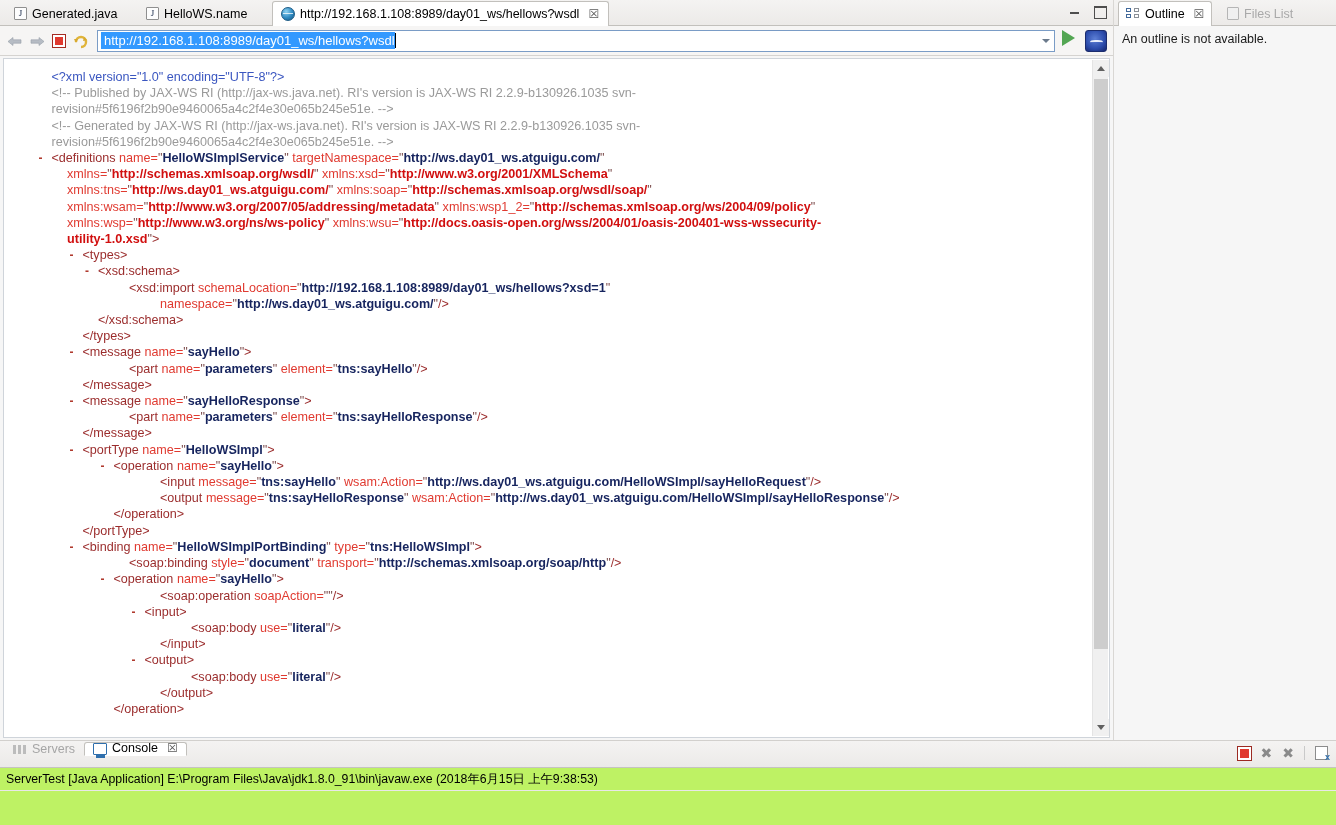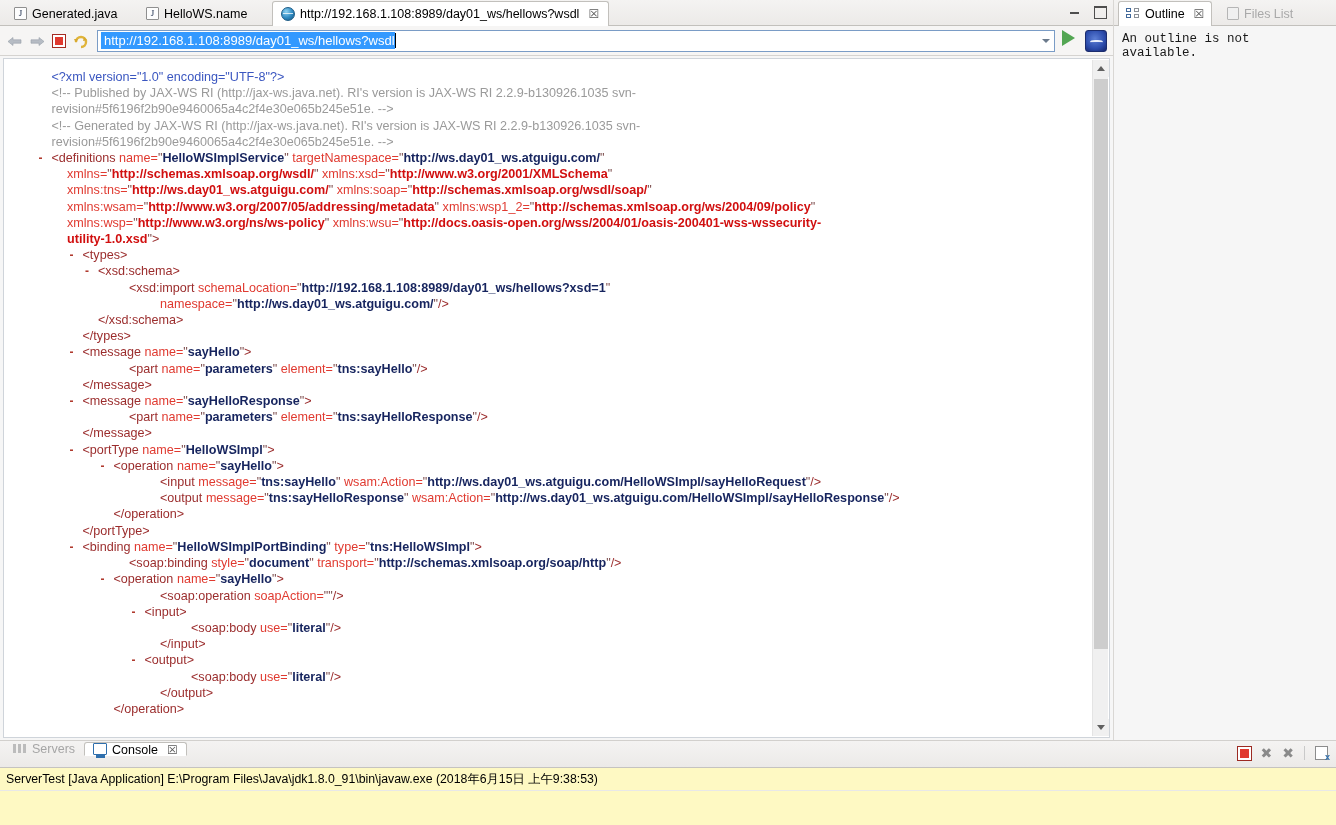--- a/index.html
+++ b/index.html
@@ -179,55 +179,55 @@
     position: absolute; background: transparent; border: 1px solid #41699b; width: 5px; height: 4px;
   }
   .outline-ico i:nth-child(1){ left:0; top:0; }
   .outline-ico i:nth-child(2){ left:0; top:6px; }
   .outline-ico i:nth-child(3){ left:8px; top:0; border-color:#8a8f96; }
   .outline-ico i:nth-child(4){ left:8px; top:6px; border-color:#8a8f96; }
   .task-ico { width: 12px; height: 13px; flex:0 0 12px; border:1px solid #b5b5b5; background:#f0f0f0;
               border-radius:1px; }
   #outline-body {
     position: absolute; left: 0; top: 26px; right:0; bottom: 0; background: #f6f6f6;
-    padding: 6px 8px; font-size: 12.5px; color: #1a1a1a; font-family: Liberation Mono, monospace;
+    padding: 6px 8px; font-size: 12.5px; color: #1a1a1a;
   }
 
   
   #bottom-panel {
     position: absolute; left: 0; top: 740px; width: 1336px; height: 85px;
     background: #f6f6f6; border-top: 1px solid #d2d0cd;
   }
   #console-tabbar {
     position: absolute; left: 0; top: 0; width: 1336px; height: 27px;
     background: linear-gradient(to bottom, #f4f3f2 0%, #eceae8 100%);
     border-bottom: 1px solid #c5c3c0;
   }
   .ctab {
-    position: absolute; top: 1px; height: 14px; display: flex; align-items: flex-start; gap: 5px;
+    position: absolute; top: 1px; height: 14px; display: flex; align-items: flex-end; gap: 5px;
     padding: 0 8px; font-size: 12.5px; white-space: nowrap;
   }
   .ctab.active { background:#fff; border:1px solid #c2c0bc; border-bottom-color:#fff;
                  border-radius:3px 3px 0 0; }
   .ctab.inactive { color:#a6a6a6; }
   .servers-ico { width:14px;height:13px;flex:0 0 14px; position:relative; }
   .servers-ico b { position:absolute; width:3px; height:9px; background:#bcbcbc; top:2px; }
   .servers-ico b:nth-child(1){left:0} .servers-ico b:nth-child(2){left:5px} .servers-ico b:nth-child(3){left:10px}
   .console-ico {
     width:14px;height:12px;flex:0 0 14px; border:1.5px solid #2f6fad; background:#ffffff;
     border-radius:1px; position:relative;
   }
   .console-ico::after{content:"";position:absolute;left:2px;bottom:-4px;width:9px;height:3px;background:#2f6fad;}
   #console-tools { position:absolute; right:8px; top:4px; display:flex; align-items:center; gap:10px; }
   .ct-stop { width:13px;height:13px;background:#e03a30;border:2px solid #fff;box-shadow:0 0 0 1px #9c2a22; }
   .ct-x { color:#8a8a8a; font-size:14px; font-weight:bold; font-family:"DejaVu Sans",sans-serif; }
   .ct-sep { width:1px;height:14px;background:#c9c9c9; }
   .ct-page { width:13px;height:14px;border:1px solid #8c8c8c;background:#fff;position:relative; }
   .ct-page::after{content:"x";position:absolute;right:-3px;bottom:-3px;font-size:9px;color:#2f6fad;font-weight:bold;}
-  #console-body { position:absolute; left:0; top:27px; right:0; bottom:0; background:#fef9c3; }
+  #console-body { position:absolute; left:0; top:27px; right:0; bottom:0; background:#bef264; }
   #console-header {
     padding: 3px 6px 2px 6px; font-size: 12.3px; color:#000;
     font-family:"Liberation Sans", sans-serif;
     border-bottom: 1px solid #e8e8e8;
   }
   #console-out {
     padding: 4px 6px; font-size: 13px;
     font-family: "DejaVu Sans Mono", monospace;
     color:#000;
   }

